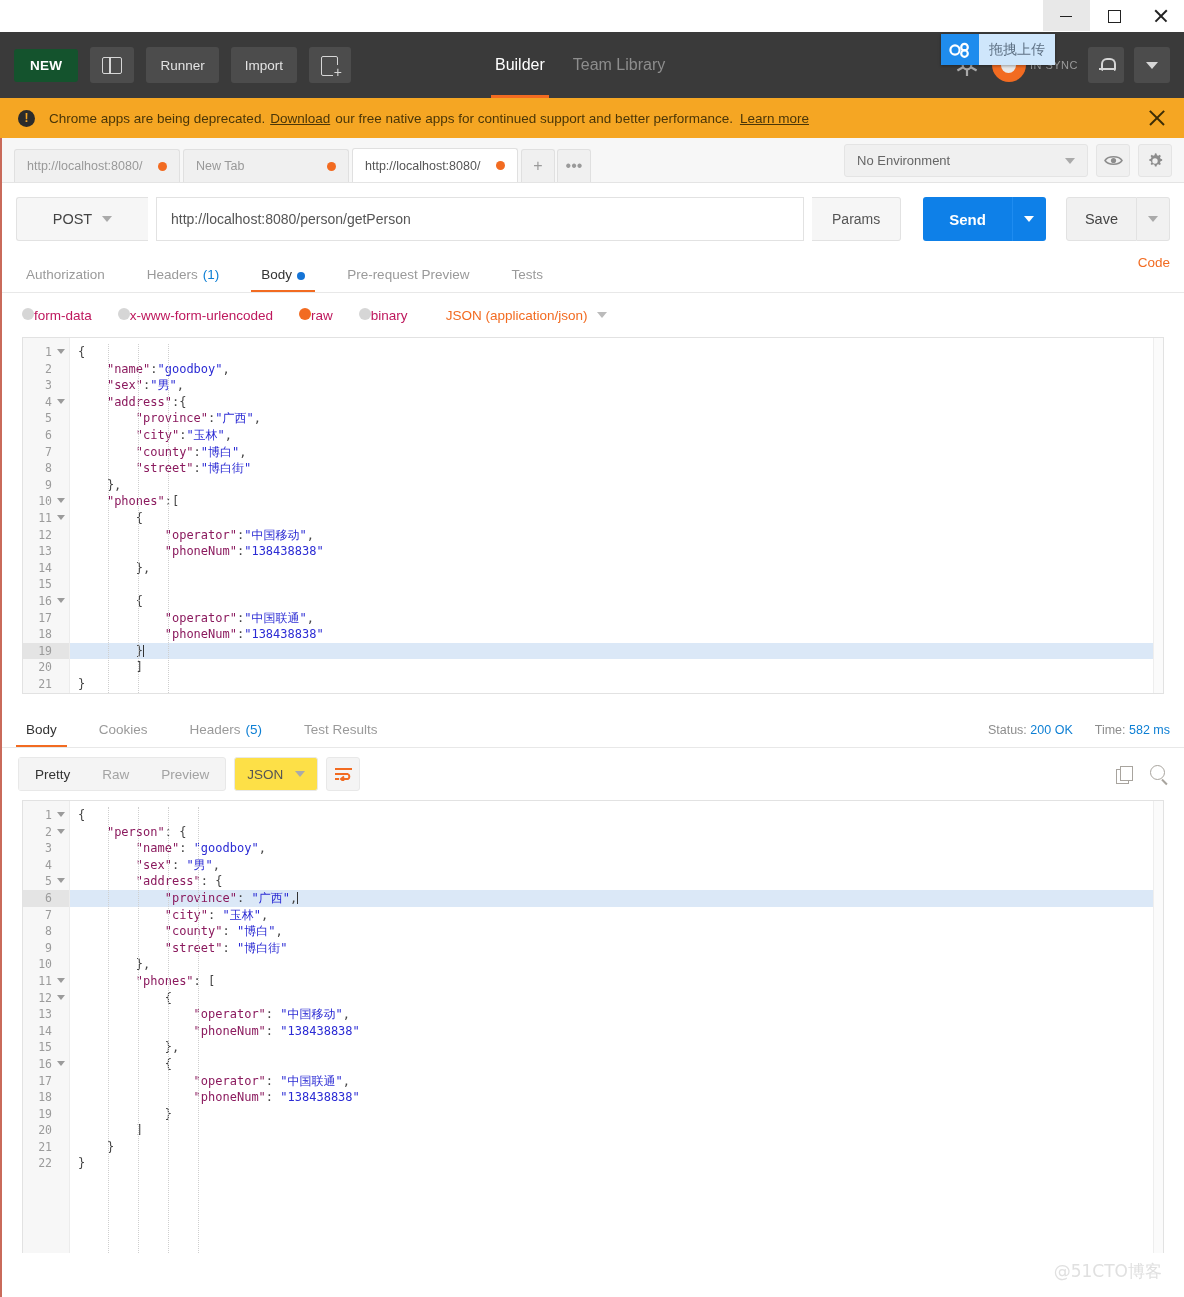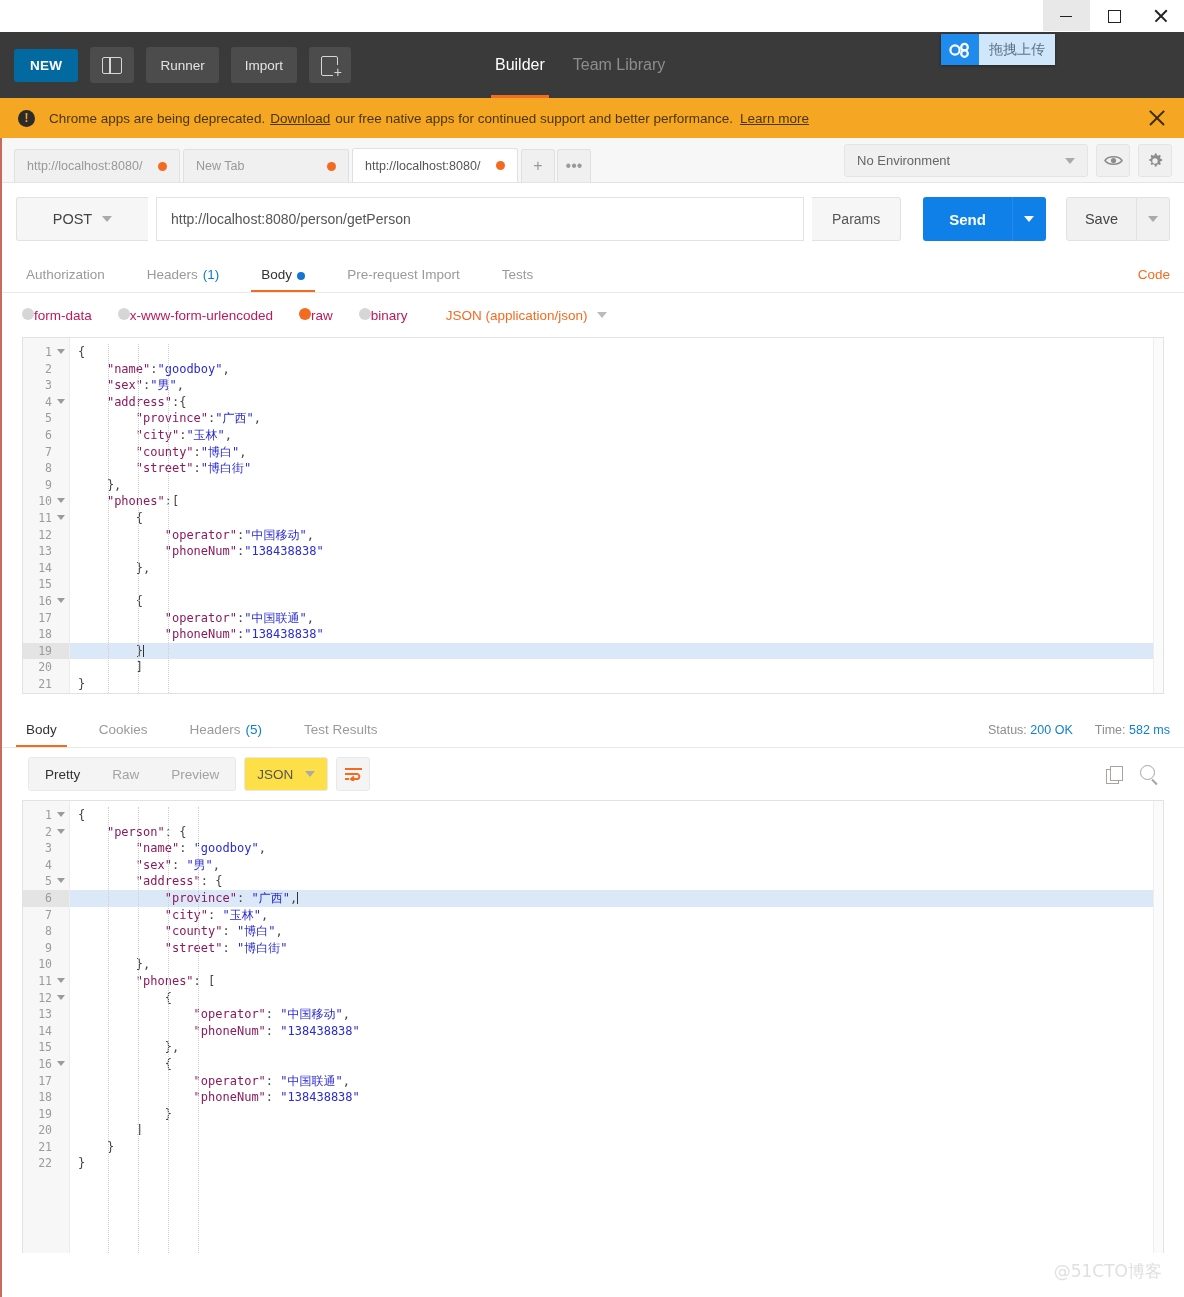--- a/index.html
+++ b/index.html
@@ -30,21 +30,21 @@
   .g-close::before { transform: rotate(45deg); }
   .g-close::after  { transform: rotate(-45deg); }
 
   
   .toolbar {
     height: 66px; background: #3a3a3a;
     display: flex; align-items: center; padding: 0 14px;
     position: relative;
   }
   .btn-new {
-    background: #0369a1; color: #fff; font-size: 13.5px; font-weight: bold;
+    background: #14532d; color: #fff; font-size: 13.5px; font-weight: bold;
     padding: 9px 16px; border-radius: 3px; letter-spacing: .3px;
   }
   .tb-btn {
     background: #4c4c4c; color: #e3e3e3; font-size: 13.5px;
     padding: 9px 14px; border-radius: 3px; margin-left: 12px;
     display: flex; align-items: center; height: 36px;
   }
   .tb-btn.icoonly { padding: 0 12px; }
   .panes-ico { width: 20px; height: 17px; border: 1.8px solid #d6d6d6; border-radius: 2px; position: relative; }
   .panes-ico::after { content:""; position:absolute; left:6px; top:-1px; width:1.8px; height:17px; background:#d6d6d6; }
@@ -186,21 +186,21 @@
     background:#f1f1f1; border:1px solid #e2e2e2; height:44px; padding: 0 18px;
     display:flex; align-items:center; font-size:14.5px; color:#444; border-radius:3px 0 0 3px;
   }
   .save-caret {
     background:#f1f1f1; border:1px solid #e2e2e2; border-left:none; width:33px;height:44px;
     display:flex;align-items:center;justify-content:center;border-radius:0 3px 3px 0;
   }
 
   
   .req-tabs {
-    display:flex; align-items:flex-end; height: 38px; border-bottom: 1px solid #e8e8e8;
+    display:flex; height: 38px; border-bottom: 1px solid #e8e8e8;
     padding: 0 14px; position: relative;
   }
   .rq-tab {
     font-size: 13.5px; color:#9a9a9a; padding: 0 10px 10px; margin-right: 22px; position:relative;
     display:flex; align-items:flex-end; gap:5px;
   }
   .rq-tab.active { color:#333; }
   .rq-tab.active::after { content:""; position:absolute; left:0; right:0; bottom:0; height:2.5px; background:#f26b21; }
   .cnt { color:#0d7fd4; }
   .bluedot { width:8px;height:8px;border-radius:50%;background:#1574d6;display:inline-block;margin-bottom:2px; }
@@ -252,21 +252,21 @@
   }
 
   
   .resp-head {
     display:flex; align-items:flex-end; height: 40px; border-bottom:1px solid #e8e8e8;
     padding: 0 14px; margin-top: 14px;
   }
   .status-area { margin-left:auto; display:flex; gap: 22px; font-size: 12.5px; color:#8d8d8d; padding-bottom: 10px; }
   .status-area b { color:#0d7fd4; font-weight: normal; }
 
-  .resp-tools { display:flex; align-items:center; height:52px; padding: 0 26px; gap: 8px; }
+  .resp-tools { display:flex; align-items:center; height:52px; padding: 0 16px; gap: 8px; }
   .seg {
     display:flex; background:#f4f4f4; border:1px solid #e8e8e8; border-radius:3px; height:34px;
   }
   .seg div { padding: 0 16px; display:flex; align-items:center; font-size:13.5px; color:#a3a3a3; }
   .seg div.on { color:#333; background:#f4f4f4; }
   .sel-json {
     display:flex; align-items:center; gap:12px; height:34px; padding: 0 12px;
     background:#fde047; border:1px solid #e8e8e8; border-radius:3px; font-size:13.5px; color:#555;
   }
   .wrapbtn {
@@ -311,20 +311,45 @@
   <div class="tb-btn">Import</div>
   <div class="tb-btn icoonly">
     <span class="newwin-ico"></span>
   </div>
 
   <div class="main-tabs">
     <div class="main-tab active">Builder</div>
     <div class="main-tab">Team Library</div>
   </div>
 
+  <div class="tb-right">
+    <div class="sync-wrap">
+      <span class="sync-ico">
+        <svg width="30" height="30" viewBox="0 0 30 30">
+          <circle cx="15" cy="15" r="4.3" fill="none" stroke="#cfcfcf" stroke-width="2.2"></circle>
+          <line x1="15" y1="10.5" x2="15" y2="4" stroke="#cfcfcf" stroke-width="2.2"></line>
+          <line x1="15" y1="19.5" x2="15" y2="26" stroke="#cfcfcf" stroke-width="2.2"></line>
+          <line x1="11" y1="12.7" x2="5.4" y2="9.5" stroke="#cfcfcf" stroke-width="2.2"></line>
+          <line x1="19" y1="17.3" x2="24.6" y2="20.5" stroke="#cfcfcf" stroke-width="2.2"></line>
+          <line x1="11" y1="17.3" x2="5.4" y2="20.5" stroke="#cfcfcf" stroke-width="2.2"></line>
+          <line x1="19" y1="12.7" x2="24.6" y2="9.5" stroke="#cfcfcf" stroke-width="2.2"></line>
+        </svg>
+      </span>
+      <span class="orange-circ">
+        <span class="orange-circ-inner"></span>
+      </span>
+      <span class="sync-label">IN SYNC</span>
+    </div>
+    <div class="ico-box">
+      <span class="bell"></span>
+    </div>
+    <div class="ico-box">
+      <span class="chev-d"></span>
+    </div>
+  </div>
 
   <div class="netdisk">
     <div class="netdisk-ico">
       <svg width="22" height="16" viewBox="0 0 22 16">
         <circle cx="6" cy="8" r="4.6" fill="none" stroke="#fff" stroke-width="2.2"></circle>
         <circle cx="15.5" cy="5.2" r="3.3" fill="none" stroke="#fff" stroke-width="2.2"></circle>
         <circle cx="15.5" cy="11.5" r="3.3" fill="none" stroke="#fff" stroke-width="2.2"></circle>
       </svg>
     </div>
     <div class="netdisk-txt">拖拽上传</div>
@@ -405,21 +430,21 @@
     </div>
     <div class="rq-tab">
       <span>Headers</span>
       <span class="cnt">(1)</span>
     </div>
     <div class="rq-tab active">
       <span>Body</span>
       <span class="bluedot"></span>
     </div>
     <div class="rq-tab">
-      <span>Pre-request Import</span>
+      <span>Pre-request Preview</span>
     </div>
     <div class="rq-tab">
       <span>Tests</span>
     </div>
     <div class="code-link">Code</div>
   </div>
 
   <div class="body-types">
     <div class="radio-item">
       <span class="radio"></span>

